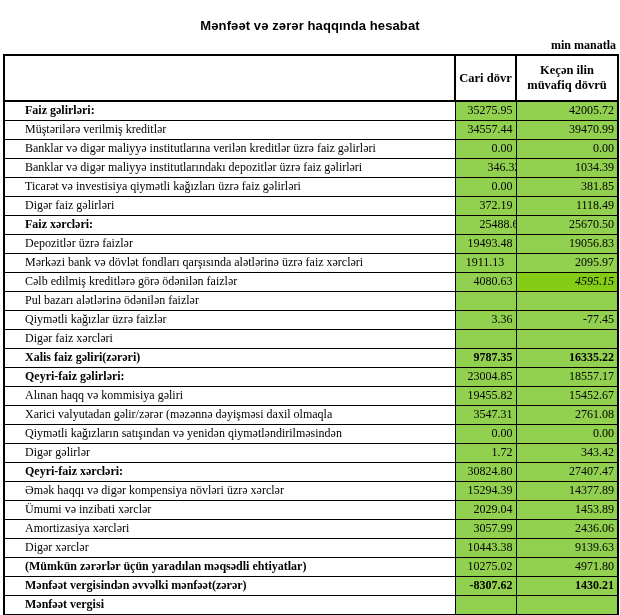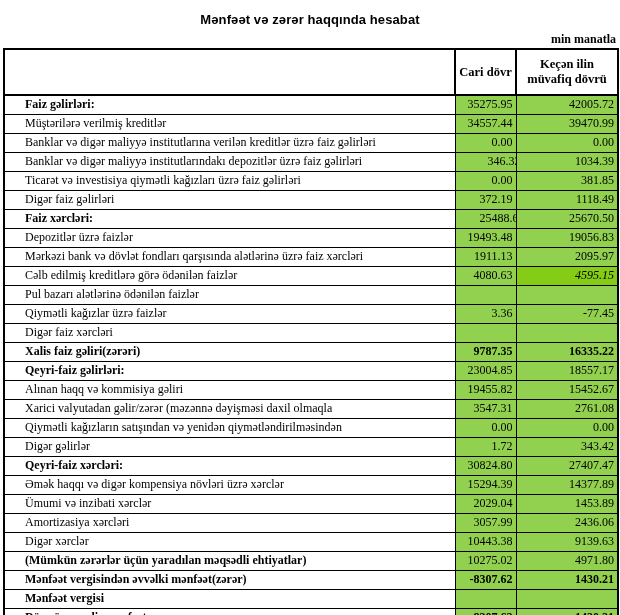--- a/index.html
+++ b/index.html
@@ -10,21 +10,21 @@
     height: 615px;
     font-family: "Liberation Serif", serif;
     color: #000;
     overflow: hidden;
   }
   .title {
     text-align: center;
     font-family: "Liberation Sans", sans-serif;
     font-weight: bold;
     font-size: 13px;
-    padding-top: 12px;
+    padding-top: 18px;
     letter-spacing: 0.1px;
   }
   .unit-note {
     text-align: right;
     font-weight: bold;
     font-size: 12px;
     padding-right: 4px;
     margin-top: 5px;
     margin-bottom: 1px;
   }
@@ -124,21 +124,21 @@
         <td class="val" style="background: rgb(146, 208, 80); padding-left: 24px;">25488.60</td>
         <td class="val" style="background: rgb(146, 208, 80);">25670.50</td>
       </tr>
       <tr>
         <td class="label">Depozitlər üzrə faizlər</td>
         <td class="val" style="background: rgb(146, 208, 80);">19493.48</td>
         <td class="val" style="background: rgb(146, 208, 80);">19056.83</td>
       </tr>
       <tr>
         <td class="label">Mərkəzi bank və dövlət fondları qarşısında alətlərinə üzrə faiz xərcləri</td>
-        <td class="val" style="background: rgb(146, 208, 80);">1911.13</td>
+        <td class="val" style="background: rgb(146, 208, 80); text-align: center;">1911.13</td>
         <td class="val" style="background: rgb(146, 208, 80);">2095.97</td>
       </tr>
       <tr>
         <td class="label">Cəlb edilmiş kreditlərə görə ödənilən faizlər</td>
         <td class="val" style="background: rgb(146, 208, 80);">4080.63</td>
         <td class="val" style="background: #84cc16; font-style: italic;">4595.15</td>
       </tr>
       <tr>
         <td class="label">Pul bazarı alətlərinə ödənilən faizlər</td>
         <td class="val" style="background: rgb(146, 208, 80);"></td>

